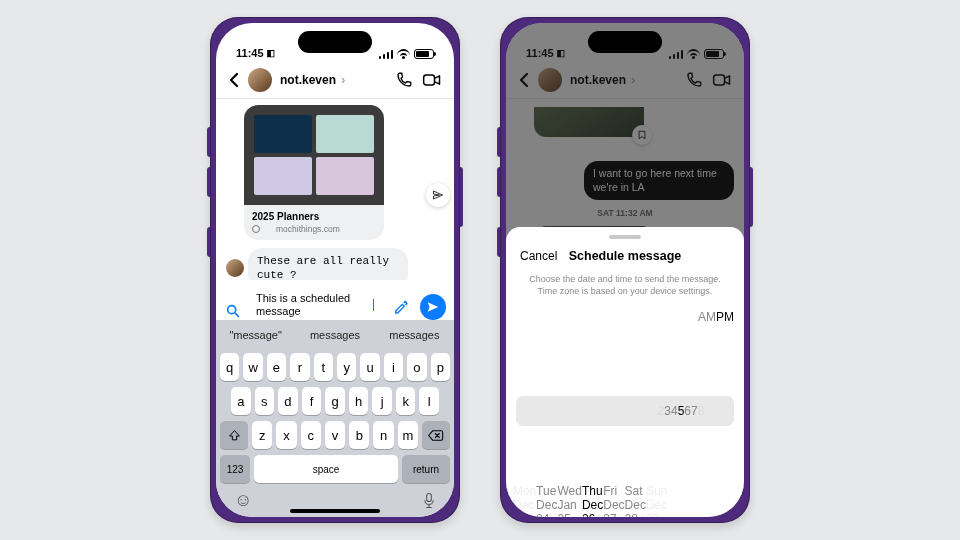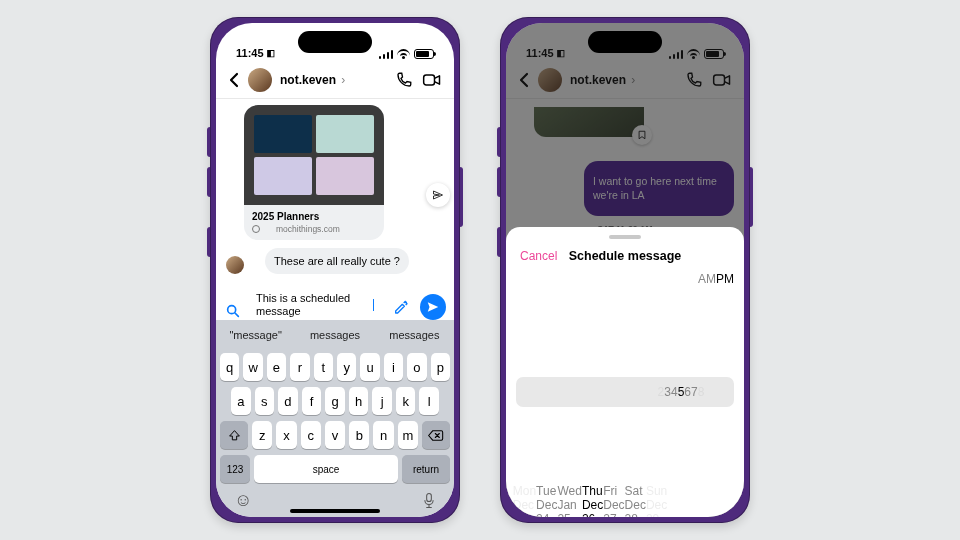--- a/index.html
+++ b/index.html
@@ -82,21 +82,21 @@
   .card{width:140px;margin:0 auto 0 18px;border-radius:14px;background:var(--ios-gray-bubble);overflow:hidden;}
   .cardimg{height:100px;background:#3b3b3b;position:relative;display:grid;grid-template:1fr 1fr/1fr 1fr;gap:4px;padding:10px;}
   .cardimg div{border-radius:2px;}
   .cardimg .p1{background:#0d2f4a;} .cardimg .p2{background:#b9d9d3;}
   .cardimg .p3{background:#cfc9e6;} .cardimg .p4{background:#d8c6dd;}
   .cardtxt{padding:6px 8px;}
   .cardtxt .t{font-weight:600;font-size:10px;}
   .cardtxt .s{font-size:8.5px;color:#777;display:flex;align-items:center;gap:16px;margin-top:2px;}
   .globe{width:8px;height:8px;border:1px solid #777;border-radius:50%;position:relative;}
   .sendfab{position:absolute;right:4px;top:84px;width:24px;height:24px;background:#fff;border-radius:50%;box-shadow:0 1px 4px rgba(0,0,0,.2);display:flex;align-items:center;justify-content:center;}
-  .msgrow{display:flex;align-items:flex-end;gap:21px;margin-top:8px;margin-left:0;}
+  .msgrow{display:flex;align-items:center;gap:4px;margin-top:8px;margin-left:0;font-family:Liberation Mono, monospace;}
   .mavatar{width:18px;height:18px;border-radius:50%;background:linear-gradient(135deg,#c9a882,#5a3820);flex:0 0 18px;}
   .bubble{background:var(--ios-gray-bubble);border-radius:14px;padding:6px 9px;max-width:160px;font-size:11px;line-height:1.3;}
   .composer{height:40px;flex:0 0 40px;display:flex;align-items:flex-end;gap:6px;padding:0 8px;}
   .srch{width:18px;height:18px;display:flex;align-items:center;justify-content:center;color:var(--ios-blue);}
   .field{flex:1;background:#fff;height:30px;border-radius:16px;padding:2px 8px;font-size:11px;line-height:1.2;display:flex;align-items:center;position:relative;}
   .cursor{display:inline-block;width:1.5px;height:12px;background:var(--ios-blue);vertical-align:middle;margin-left:1px;}
   .cbtns{display:flex;gap:6px;}
   .cbtn{width:26px;height:26px;border-radius:50%;display:flex;align-items:center;justify-content:center;}
   .cbtn.edit{color:var(--ios-blue);}
   .cbtn.send{background:var(--ios-blue);color:#fff;}
@@ -111,27 +111,27 @@
   .key.shift,.key.bksp{flex:0 0 28px;font-size:13px;}
   .key.num{flex:0 0 30px;font-size:10px;}
   .key.space{flex:1;font-size:10px;}
   .key.ret{flex:0 0 48px;font-size:10px;}
   .krow.r2{padding-left:15px;padding-right:15px;}
   .kbottom{display:flex;justify-content:space-between;padding:4px 18px 0;align-items:center;color:#555;}
   .homebar{position:absolute;bottom:4px;left:50%;transform:translateX(-50%);width:90px;height:4px;background:#000;border-radius:3px;}
   
   .dim{position:absolute;inset:0;background:var(--overlay);z-index:5;}
   .p2chat{padding:8px 10px;font-size:11px;}
-  .sentbub{margin-left:auto;background:#4c1d95;color:#fff;border-radius:14px;padding:14px 9px;max-width:150px;font-size:10.5px;line-height:1.3;margin-top:24px;}
+  .sentbub{margin-left:auto;background:#000000;color:#fff;border-radius:14px;padding:6px 9px;max-width:150px;font-size:10.5px;line-height:1.3;margin-top:24px;}
   .daystamp{text-align:center;font-size:8.5px;color:#666;margin-top:8px;font-weight:600;}
   .thumb{width:120px;height:36px;background:linear-gradient(145deg,#475540,#2a3428);border-radius:12px 12px 0 0;margin:8px auto 0 18px;}
   .sheet{position:absolute;left:0;right:0;bottom:0;height:290px;background:#fff;border-radius:14px 14px 0 0;z-index:10;padding:8px 0 0;display:flex;flex-direction:column;}
   .grab{width:32px;height:4px;background:#c9c9c9;border-radius:3px;margin:0 auto 6px;}
   .sheethdr{display:flex;align-items:center;padding:0 14px;height:22px;}
-  .cancel{font-size:12px;color:#ec4899;width:48px;}
+  .cancel{font-size:12px;color:#000000;width:48px;}
   .stitle{flex:1;text-align:center;font-size:12.5px;font-weight:700;margin-left:-48px;}
   .ssub{text-align:center;color:#8a8a8a;font-size:9px;line-height:1.35;padding:6px 22px 8px;}
   .picker{flex:1;position:relative;overflow:hidden;}
   .picksel{position:absolute;left:10px;right:10px;top:50%;height:30px;transform:translateY(-50%);background:var(--sel-row);border-radius:7px;}
   .pickcols{position:absolute;inset:0;display:flex;justify-content:center;gap:14px;padding:0 16px;}
   .pcol{display:flex;flex-direction:row;align-items:flex-end;justify-content:center;font-size:12px;}
   .pcol.date{align-items:flex-end;min-width:74px;}
   .pcol.hr,.pcol.mn{min-width:18px;align-items:center;}
   .pcol.ap{min-width:24px;align-items:flex-start;}
   .prow{height:24px;display:flex;align-items:center;color:#b7b7b7;}
@@ -372,20 +372,21 @@
     </div>
 
     <div class="dim"></div>
 
     <div class="sheet">
       <div class="grab"></div>
       <div class="sheethdr">
         <span class="cancel">Cancel</span>
         <span class="stitle">Schedule message</span>
       </div>
+      <div class="ssub">Choose the date and time to send the message. Time zone is based on your device settings.</div>
       <div class="picker">
         <div class="picksel"></div>
         <div class="pickcols">
           <div class="pcol date" id="pc-date">
                 <div class="prow" style="opacity: 0.25;">Mon Dec 23</div>
                 <div class="prow p1">Tue Dec 24</div>
                 <div class="prow n1">Wed Jan 25</div>
                 <div class="prow cur">Thu Dec 26</div>
                 <div class="prow n1">Fri Dec 27</div>
                 <div class="prow p1">Sat Dec 28</div>

